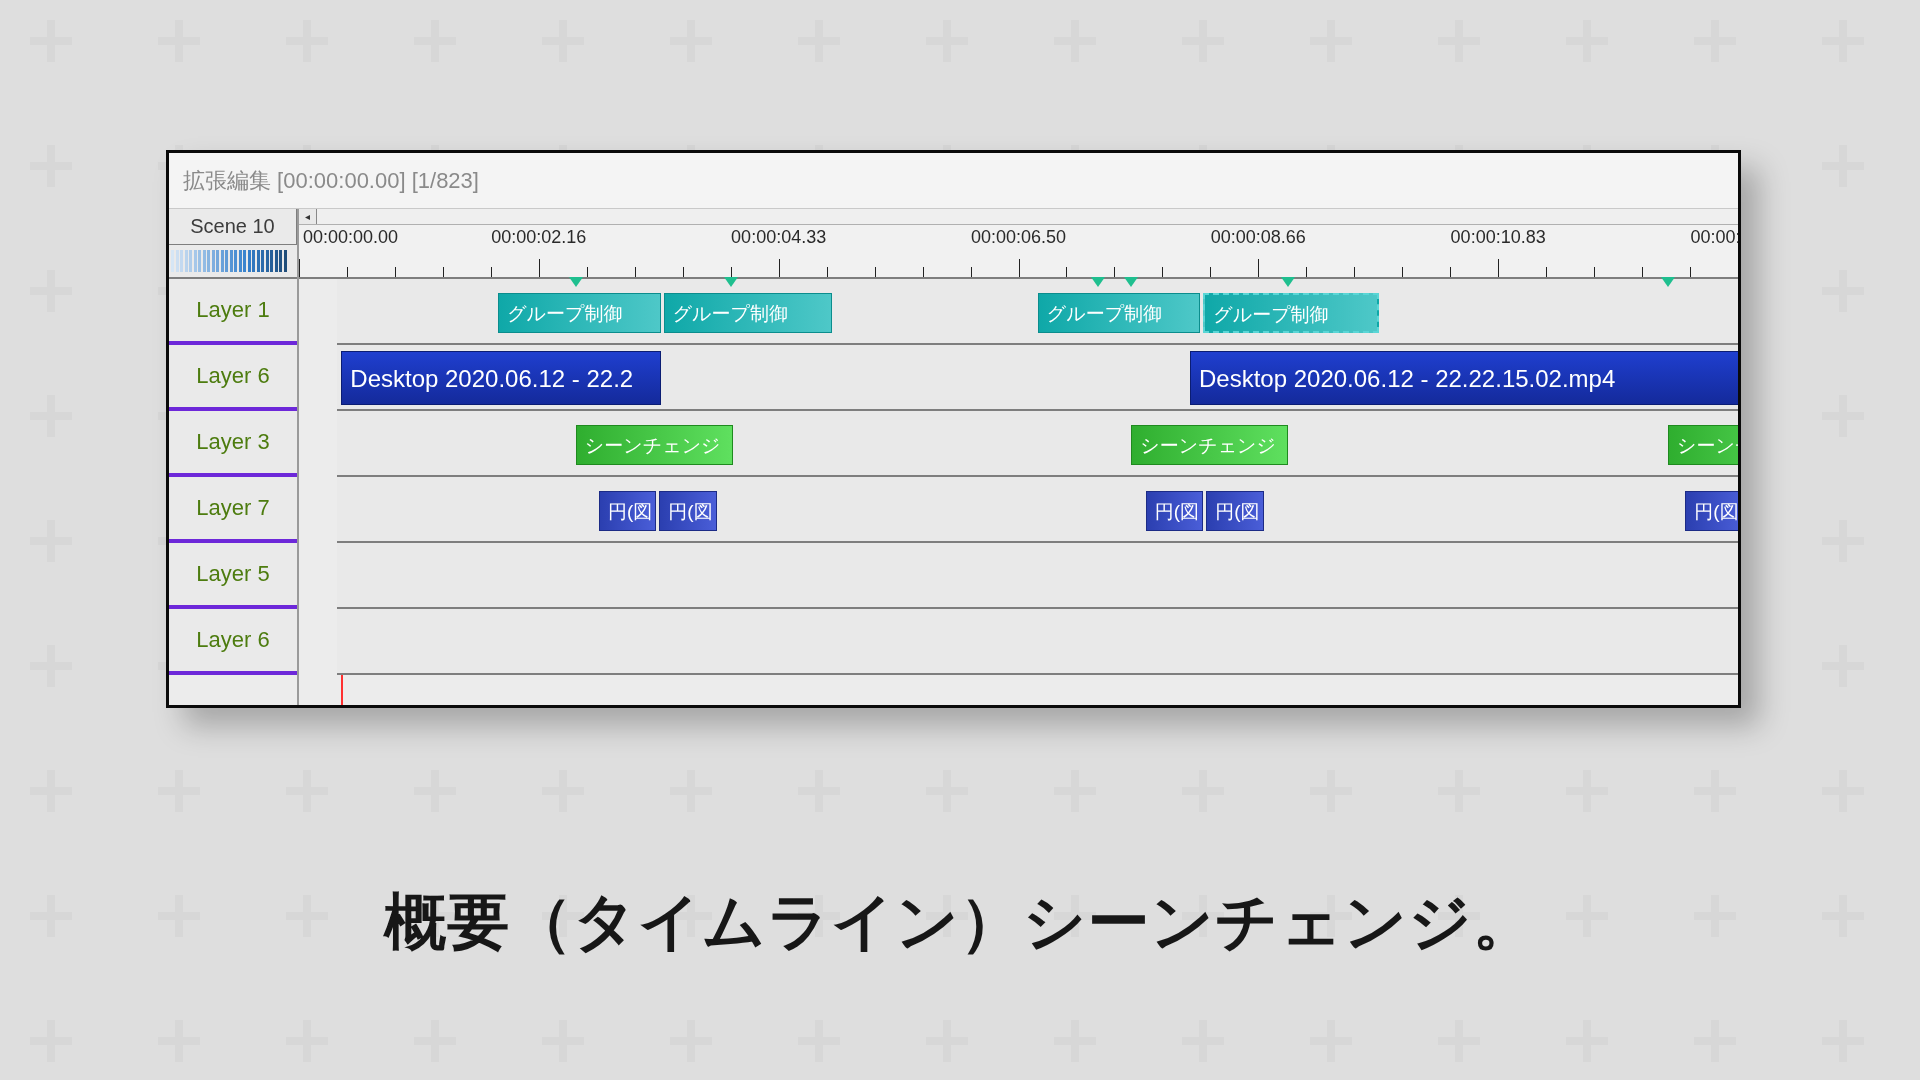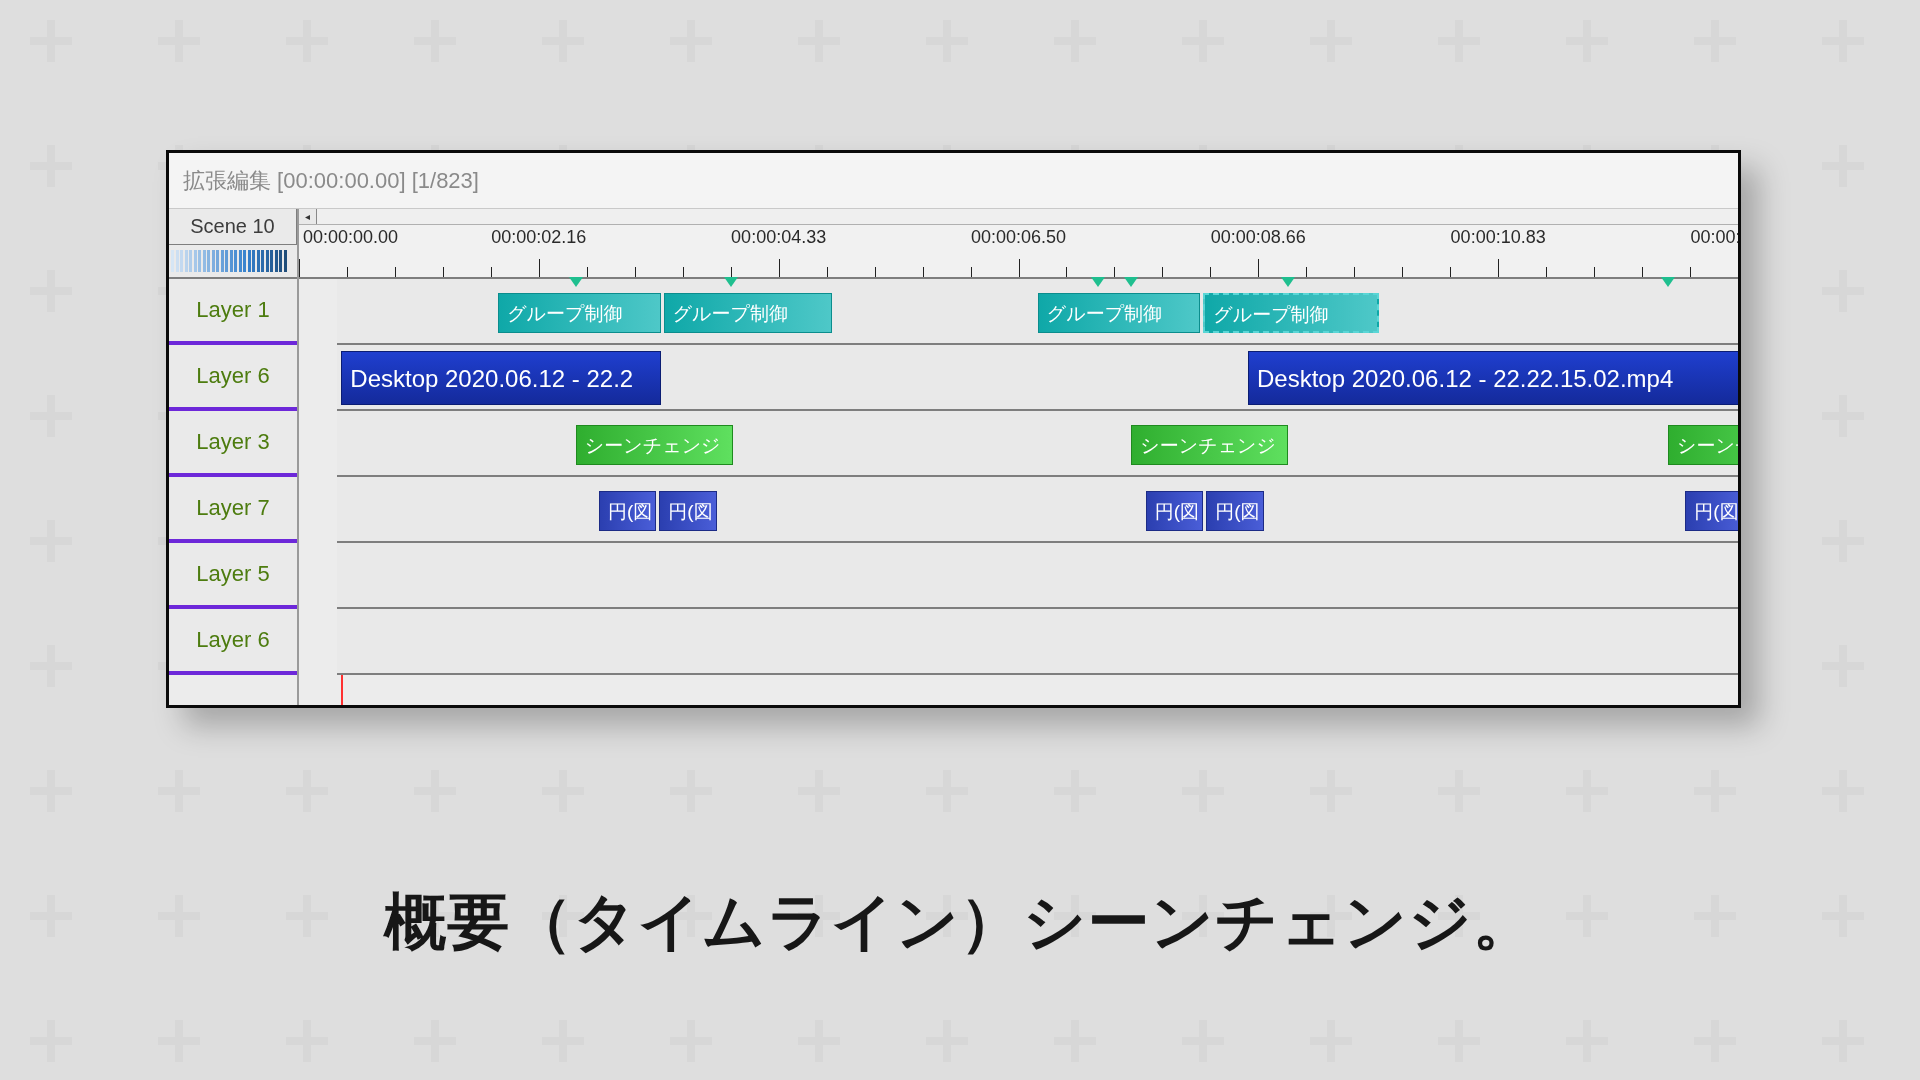--- a/index.html
+++ b/index.html
@@ -489,21 +489,21 @@
             <div class="green-marker" style="left: 794.328px;"></div>
             <div class="green-marker" style="left: 951.179px;"></div>
             <div class="green-marker" style="left: 1331.08px;"></div>
             <div class="clip teal small" style="left: 161.168px; width: 162.607px;">グループ制御</div>
             <div class="clip teal small" style="left: 326.653px; width: 168.363px;">グループ制御</div>
             <div class="clip teal small" style="left: 700.793px; width: 162.607px;">グループ制御</div>
             <div class="clip teal dashed small" style="left: 866.278px; width: 175.558px;">グループ制御</div>
           </div>
           <div class="layer-track">
             <div class="clip blue " style="left: 4.317px; width: 319.458px;">Desktop 2020.06.12 - 22.2</div>
-            <div class="clip blue " style="left: 911px; width: 654px;">Desktop 2020.06.12 - 22.22.15.02.mp4</div>
+            <div class="clip blue " style="left: 853px; width: 654px;">Desktop 2020.06.12 - 22.22.15.02.mp4</div>
           </div>
           <div class="layer-track">
             <div class="clip green small" style="left: 238.874px; width: 156.851px;">シーンチェンジ</div>
             <div class="clip green small" style="left: 794.328px; width: 156.851px;">シーンチェンジ</div>
             <div class="clip green small" style="left: 1331.08px; width: 158.29px;">シーンチェンジ</div>
           </div>
           <div class="layer-track">
             <div class="clip indigo small" style="left: 261.898px; width: 57.56px;">円(図</div>
             <div class="clip indigo small" style="left: 322.336px; width: 57.56px;">円(図</div>
             <div class="clip indigo small" style="left: 808.718px; width: 57.56px;">円(図</div>

